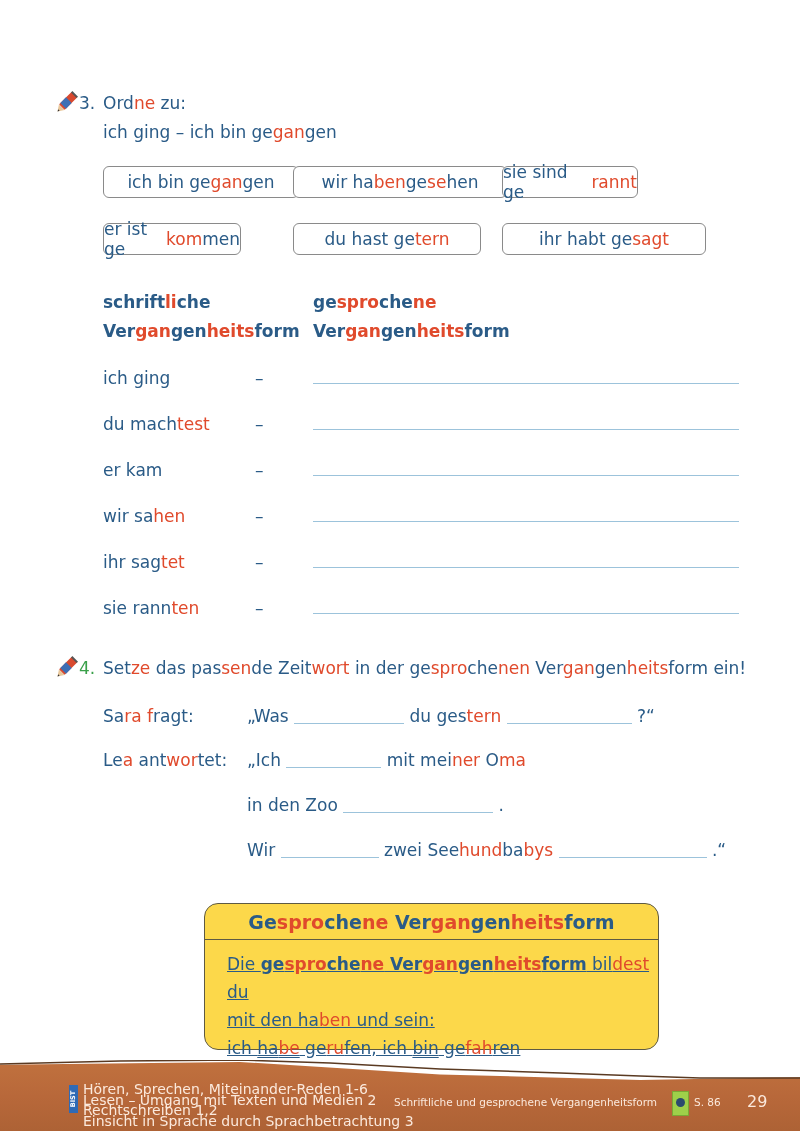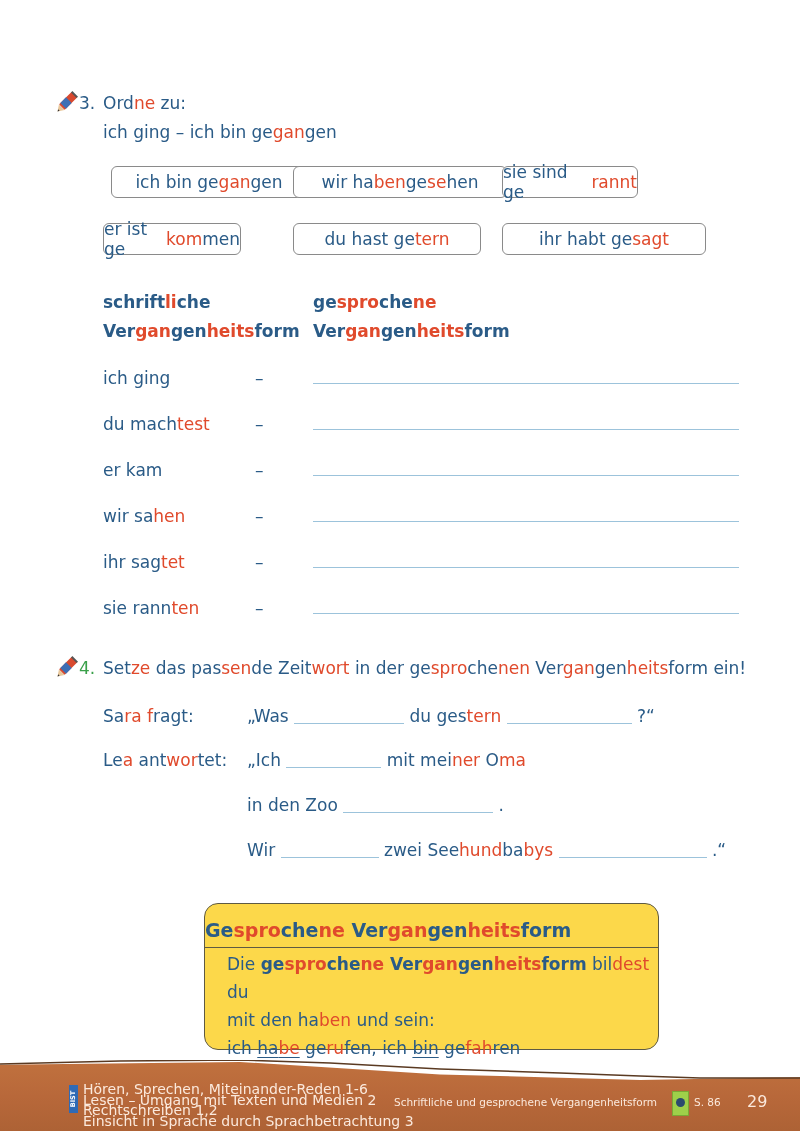--- a/index.html
+++ b/index.html
@@ -24,23 +24,23 @@
   }
   .hd { font-weight: bold; font-size: 17px; }
   .line { position: absolute; height: 0; border-top: 1.5px solid #9cc3db; }
   .blank { display: inline-block; border-bottom: 1.5px solid #9cc3db; vertical-align: -2px; height: 14px; }
   .box {
     position: absolute; left: 204px; top: 903px; width: 455px; height: 147px;
     background: #fcd84a; border: 1.5px solid #5e5a43; border-radius: 14px; box-sizing: border-box;
   }
   .box-title {
     position: absolute; left: 0; right: 0; top: 0; height: 35px; border-bottom: 1.5px solid #5e5a43;
-    font-size: 19px; font-weight: bold; line-height: 36px; color: #2a5b87; margin-top: 8px;
+    text-align: center; font-size: 19px; font-weight: bold; line-height: 36px; color: #2a5b87;
   }
-  .box-body { position: absolute; left: 22px; top: 46px; font-size: 17px; line-height: 28px; color: #2a5b87; }
+  .box-body { position: absolute; left: 22px; top: 46px; font-size: 17px; line-height: 28px; color: #2a5b87; text-decoration: underline; }
   .u { text-decoration: underline; text-decoration-color: #2a5b87; text-underline-offset: 3px; }
   .footer {
     position: absolute; left: 0; top: 1062px; width: 800px; height: 69px;
     background: linear-gradient(180deg, #c0713e 0%, #b8683a 50%, #ad6235 100%);
     clip-path: polygon(0 4%, 30% 0%, 55% 18%, 80% 26%, 100% 22%, 100% 100%, 0 100%);
   }
   .footer-edge {
     position: absolute; left: 0; top: 1060px; width: 800px; height: 30px;
   }
   .foot-txt { position: absolute; color: #fbe9dc; font-size: 14px; line-height: 10.5px; white-space: nowrap; }
@@ -60,21 +60,21 @@
     <rect x="9" y="9" width="8" height="8" fill="#3d6fb5"></rect>
     <polygon points="9,19 17,19 13,25" fill="#e8c79a"></polygon>
     <polygon points="12,23 14,23 13,25" fill="#333"></polygon>
     <rect x="9" y="0" width="8" height="2" fill="#555"></rect>
   </g>
 </svg>
 <span class="abs t num b" style="left:79px;top:93px">3.</span>
 <span class="abs t" style="left:103px;top:93px"><span class="b">Ord</span><span class="r">ne</span><span class="b"> zu:</span></span>
 <span class="abs t" style="left:103px;top:122px"><span class="b">ich ging – ich bin ge</span><span class="r">gan</span><span class="b">gen</span></span>
 
-<div class="card" style="left:111px;top:166px;width:196px">
+<div class="card" style="left:103px;top:166px;width:196px">
     <span class="b">ich bin ge</span>
     <span class="r">gan</span>
     <span class="b">gen</span>
   </div>
 <div class="card" style="left:293px;top:166px;width:214px">
     <span class="b">wir ha</span>
     <span class="r">ben</span>
     <span class="b"> ge</span>
     <span class="r">se</span>
     <span class="b">hen</span>

